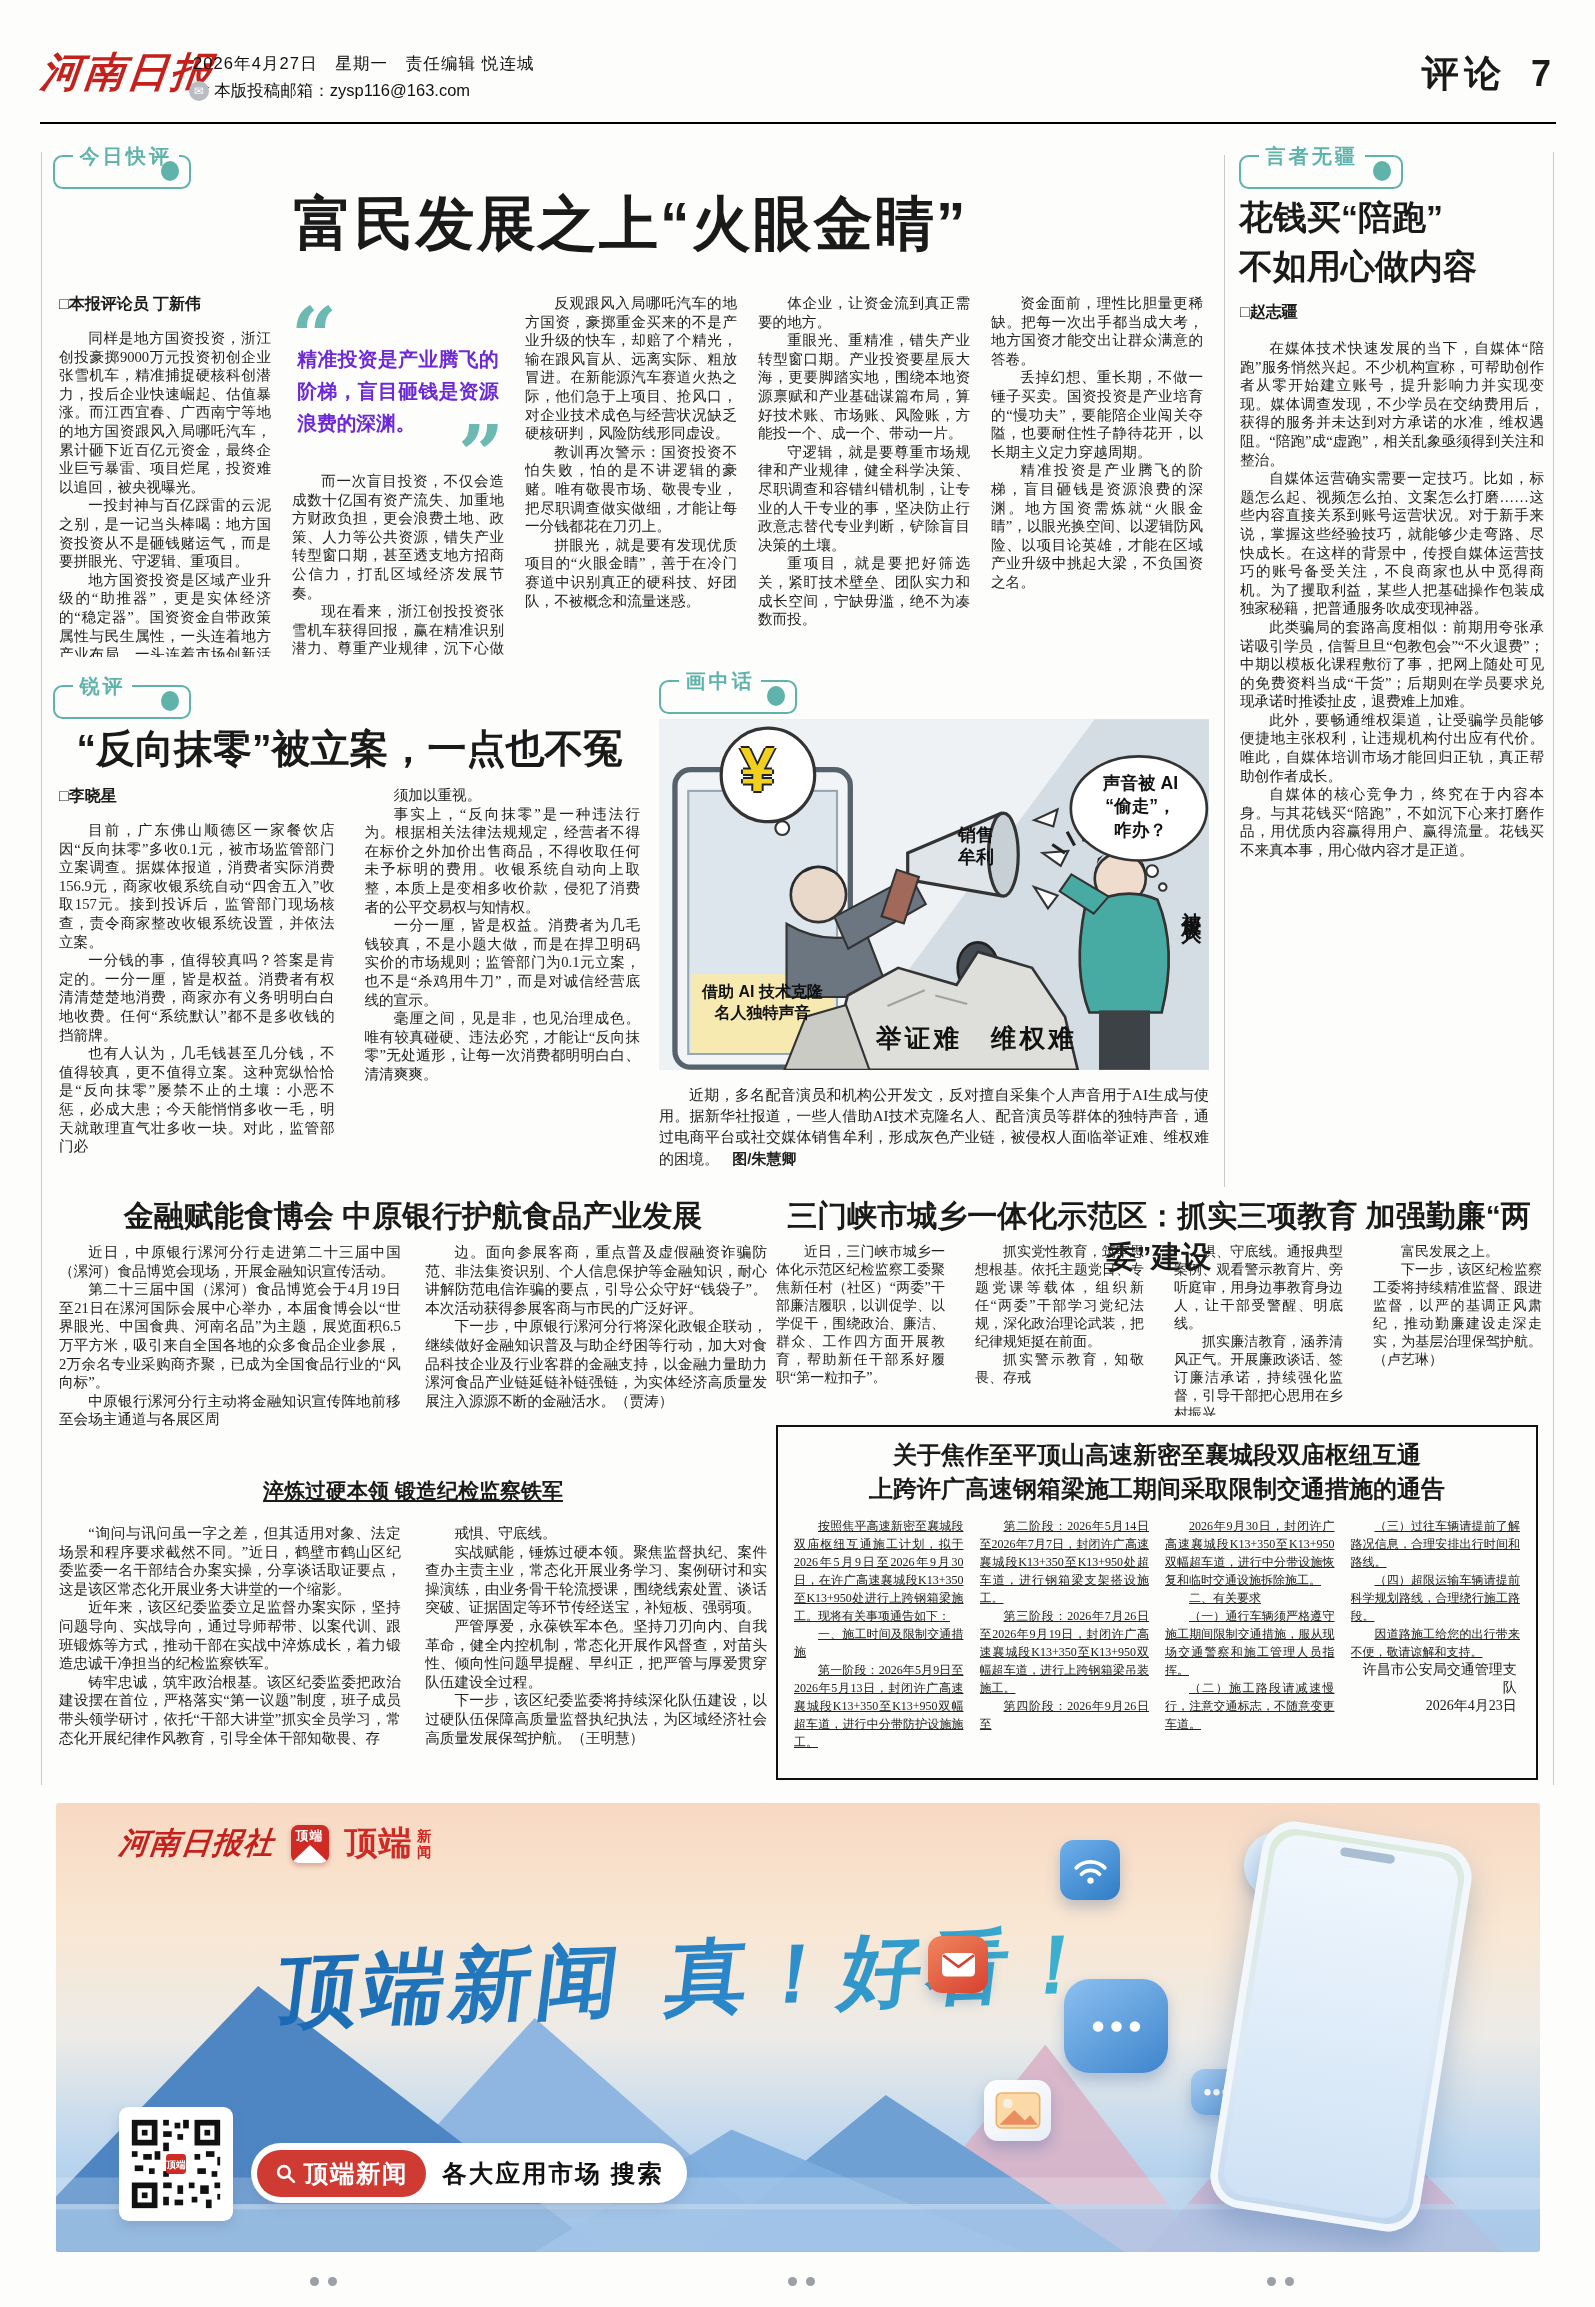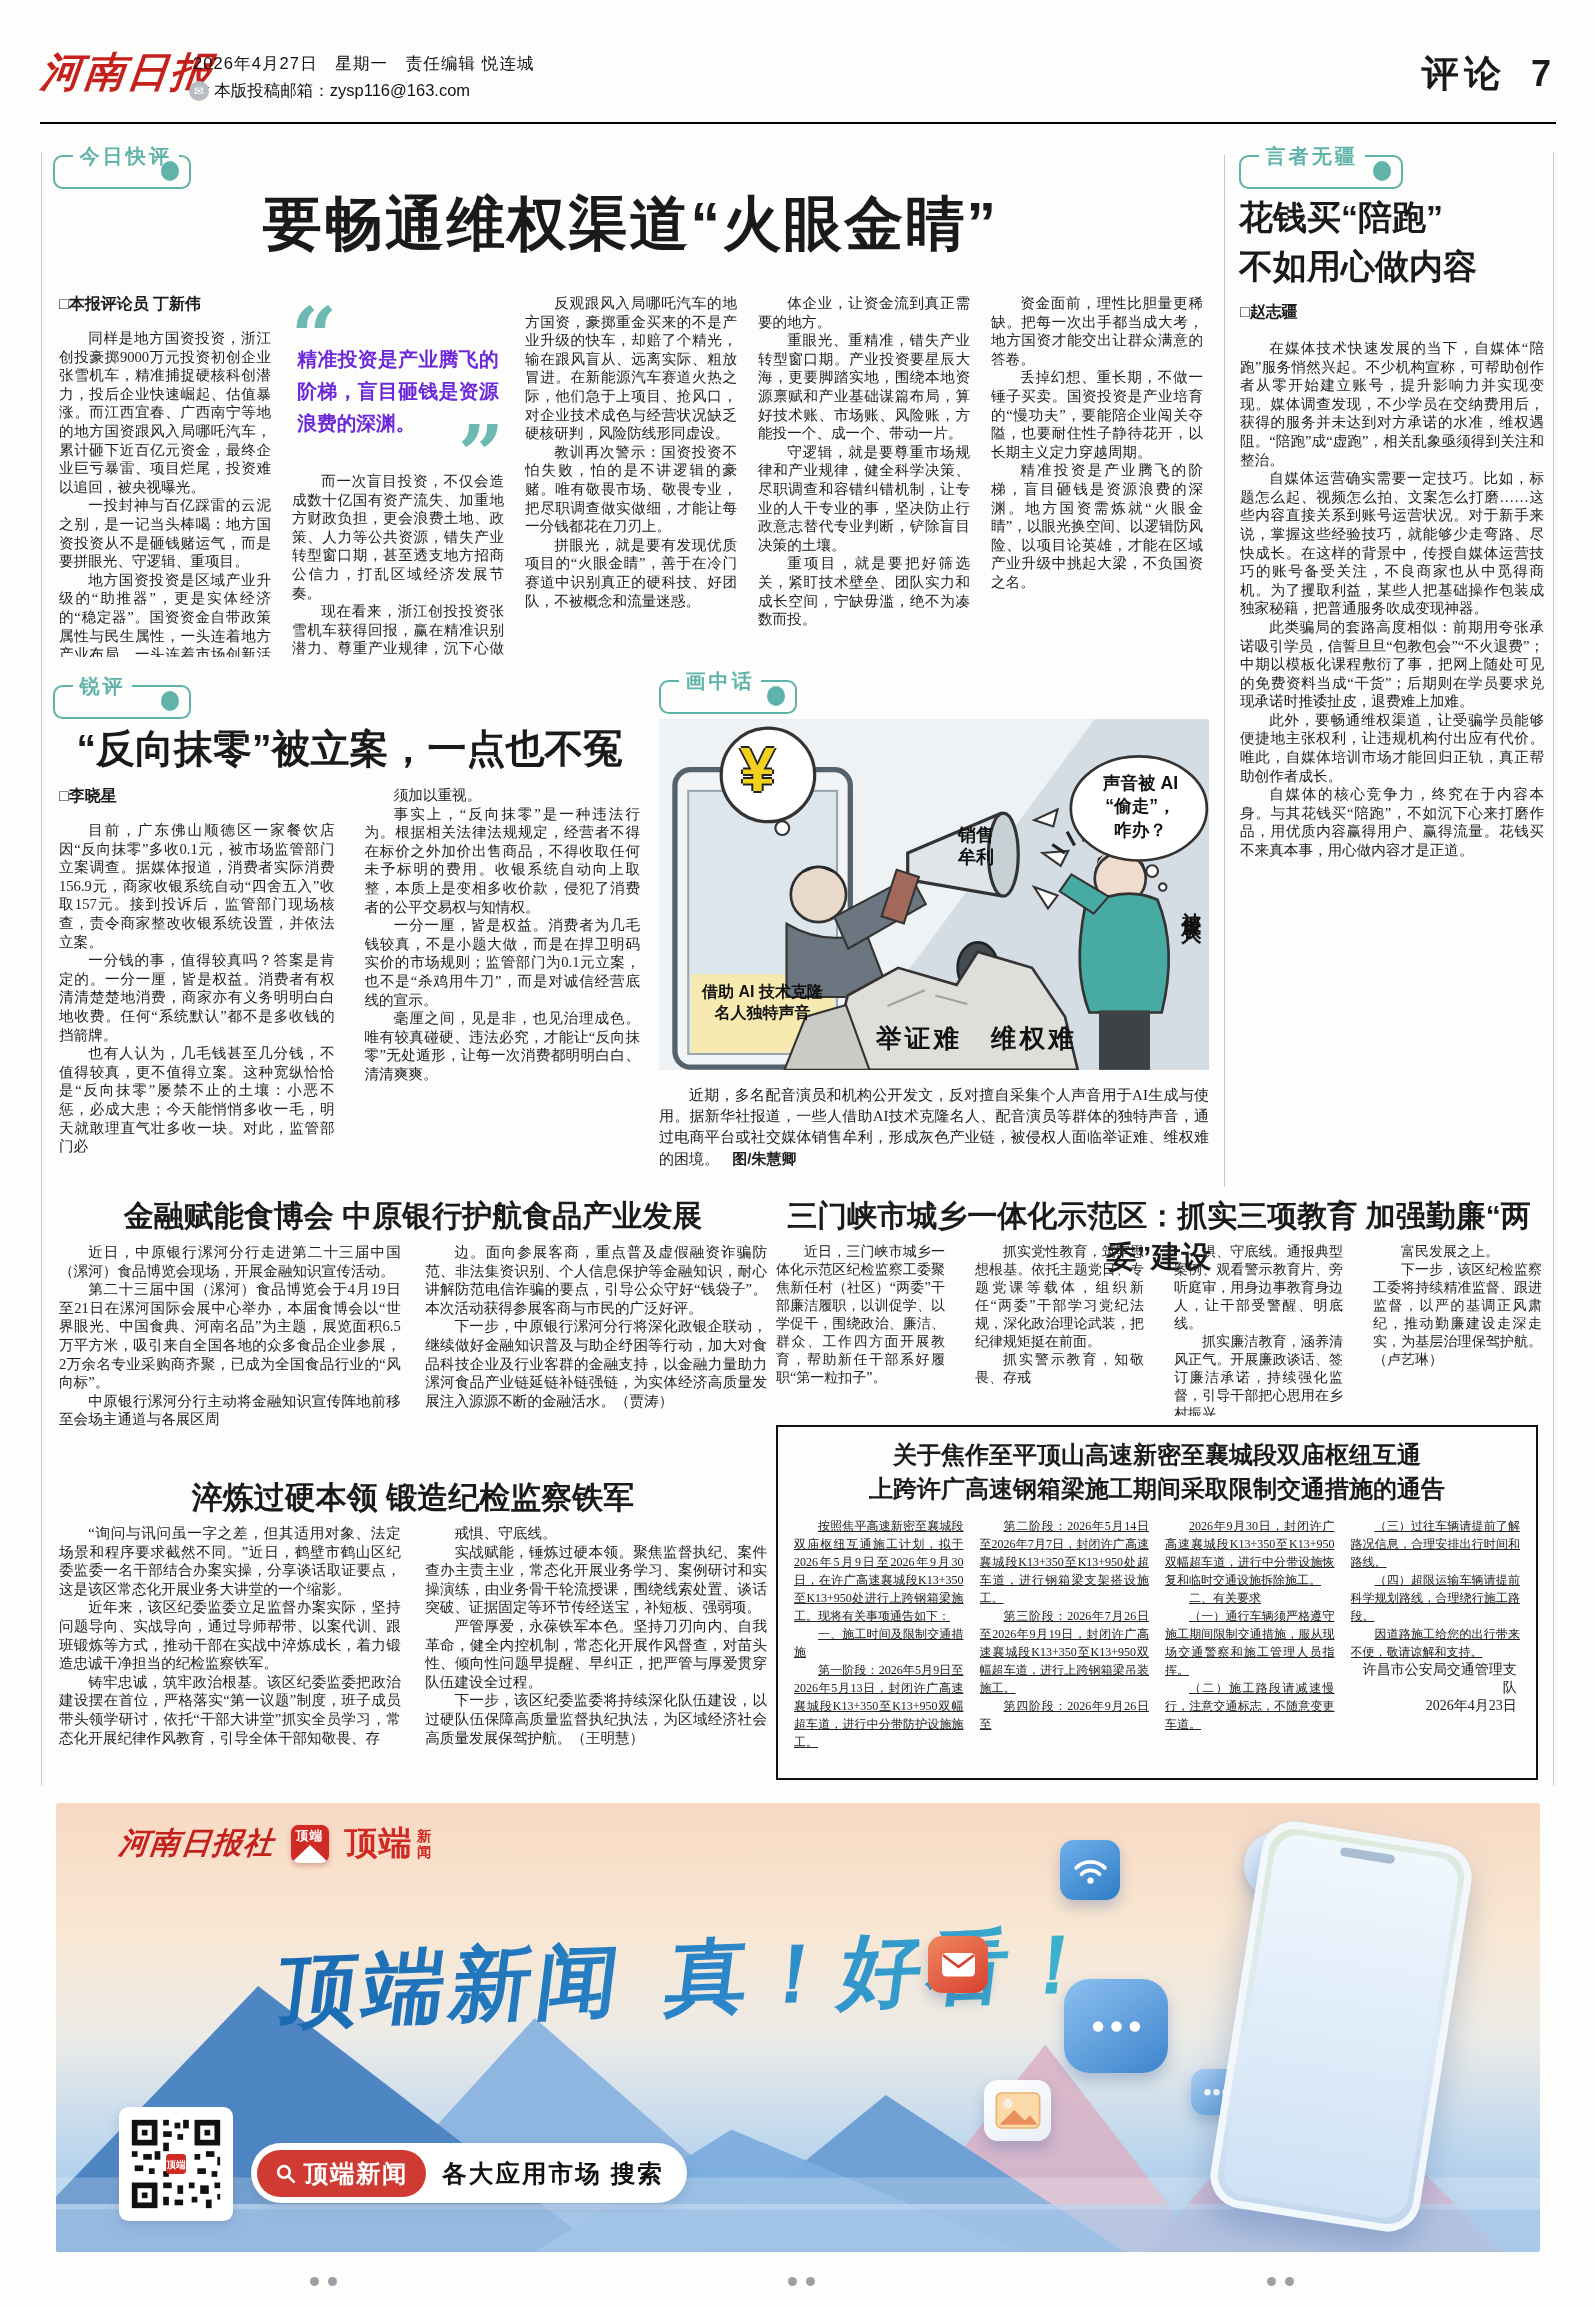--- a/index.html
+++ b/index.html
@@ -101,21 +101,21 @@
   <div class="head-rule"></div>
 
   <div class="vline" style="left:41px;top:152px;height:1633px;"></div>
   <div class="vline" style="left:1553px;top:152px;height:1633px;"></div>
   <div class="vline" style="left:1224px;top:155px;height:1032px;"></div>
 
   <div class="tag" style="left:53px;top:155px;">
     <span class="lbl">今日快评</span>
     <span class="dot"></span>
   </div>
-  <div class="h-lead">要畅通维权渠道“火眼金睛”</div>
+  <div class="h-lead">富民发展之上“火眼金睛”</div>
 
   <div class="cols" style="left:59px;top:294px;width:1144px;height:363px;gap:21px;">
     <div class="col">
       <div class="byline">□本报评论员 丁新伟</div>
       <div class="flow">
           <p>同样是地方国资投资，浙江创投豪掷9000万元投资初创企业张雪机车，精准捕捉硬核科创潜力，投后企业快速崛起、估值暴涨。而江西宜春、广西南宁等地的地方国资跟风入局哪吒汽车，累计砸下近百亿元资金，最终企业巨亏暴雷、项目烂尾，投资难以追回，被央视曝光。</p>
           <p>一投封神与百亿踩雷的云泥之别，是一记当头棒喝：地方国资投资从不是砸钱赌运气，而是要拼眼光、守逻辑、重项目。</p>
           <p>地方国资投资是区域产业升级的“助推器”，更是实体经济的“稳定器”。国资资金自带政策属性与民生属性，一头连着地方产业布局，一头连着市场创新活力。</p>
         </div>
     </div>
@@ -307,21 +307,21 @@
         </div>
       </div>
     <div class="col">
         <div class="flow">
           <p>富民发展之上。</p>
           <p>下一步，该区纪检监察工委将持续精准监督、跟进监督，以严的基调正风肃纪，推动勤廉建设走深走实，为基层治理保驾护航。（卢艺琳）</p>
         </div>
       </div>
   </div>
 
-  <div class="h2" style="left:59px;top:1477px;width:708px;font-size:31px;">淬炼过硬本领 锻造纪检监察铁军</div>
+  <div class="h2" style="left:59px;top:1477px;width:708px;font-size:21px;text-decoration:underline;">淬炼过硬本领 锻造纪检监察铁军</div>
   <div class="cols" style="left:59px;top:1524px;width:708px;height:257px;gap:24.5px;">
     <div class="col">
         <div class="flow">
           <p>“询问与讯问虽一字之差，但其适用对象、法定场景和程序要求截然不同。”近日，鹤壁市鹤山区纪委监委一名干部结合办案实操，分享谈话取证要点，这是该区常态化开展业务大讲堂的一个缩影。</p>
           <p>近年来，该区纪委监委立足监督办案实际，坚持问题导向、实战导向，通过导师帮带、以案代训、跟班锻炼等方式，推动干部在实战中淬炼成长，着力锻造忠诚干净担当的纪检监察铁军。</p>
           <p>铸牢忠诚，筑牢政治根基。该区纪委监委把政治建设摆在首位，严格落实“第一议题”制度，班子成员带头领学研讨，依托“干部大讲堂”抓实全员学习，常态化开展纪律作风教育，引导全体干部知敬畏、存</p>
         </div>
       </div>
     <div class="col">
         <div class="flow">

